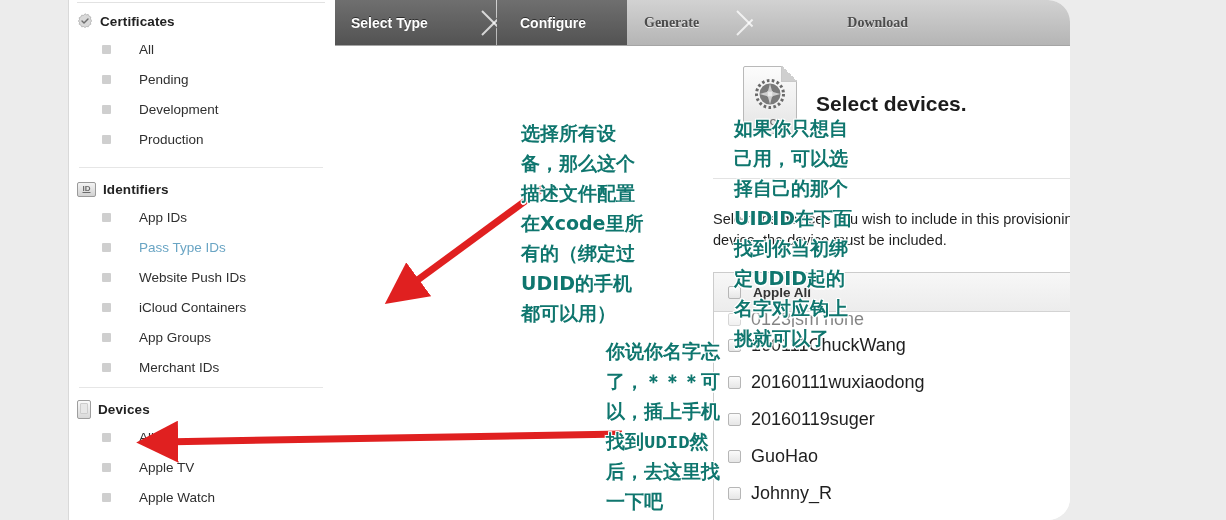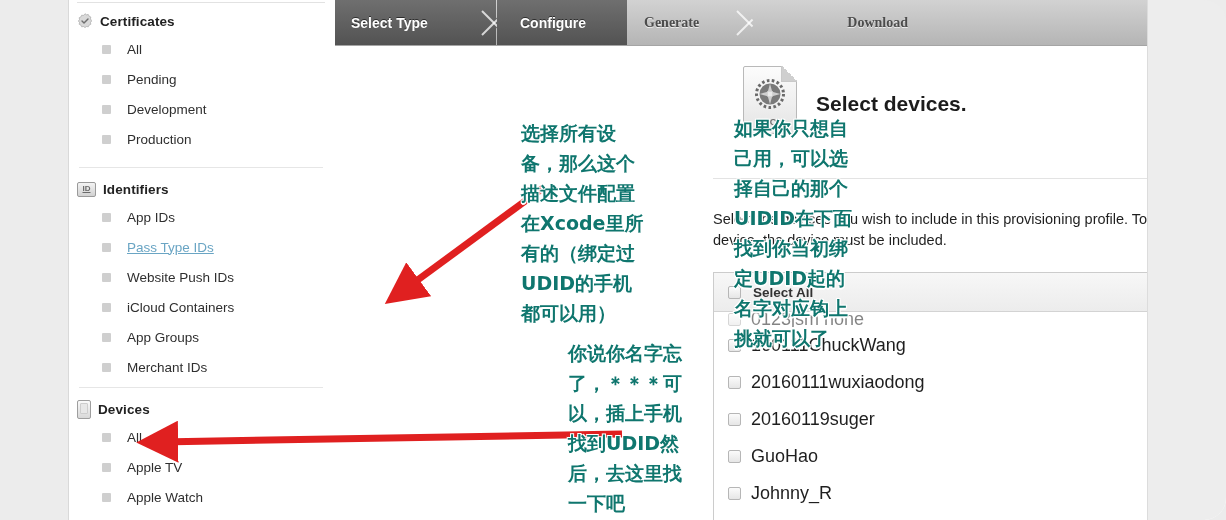--- a/index.html
+++ b/index.html
@@ -2,34 +2,34 @@
 <html><head>
 <meta charset="utf-8">
 <style>
   html,body{margin:0;padding:0;}
   body{
     width:1226px;height:520px;overflow:hidden;
     background:#ececec;
     font-family:"Liberation Sans","DejaVu Sans",sans-serif;
     -webkit-font-smoothing:antialiased;
   }
-  .screen{position:relative;width:1226px;height:520px;overflow:hidden;border-radius:22px;}
+  .screen{position:relative;width:1070px;height:520px;overflow:hidden;border-radius:22px;}
 
   
   .left-gutter{position:absolute;left:0;top:0;width:68px;height:520px;background:#ececec;}
   .gutter-edge{position:absolute;left:68px;top:0;width:1px;height:520px;background:#d9d9d9;}
   .sidebar{position:absolute;left:69px;top:0;width:266px;height:520px;background:#ffffff;overflow:hidden;}
   .sb-top-rule{position:absolute;left:8px;top:2px;width:248px;height:1px;background:#e2e2e2;}
 
   .sb-group{position:absolute;left:0;width:266px;}
   .sb-head{display:flex;align-items:center;height:26px;padding-left:8px;}
   .sb-head .sb-title{font-size:13.5px;font-weight:bold;color:#222;margin-left:7px;letter-spacing:.1px;}
   .sb-item{display:flex;align-items:center;height:30px;padding-left:33px;cursor:default;}
-  .sb-item .sb-label{font-size:13.5px;color:#2f2f2f;margin-left:16px;}
-  .sb-item.active .sb-label{color:#6aa5c4;text-decoration:underline;}
+  .sb-item .sb-label{font-size:13.5px;color:#2f2f2f;margin-left:28px;}
+  .sb-item.active .sb-label{color:#6aa5c4;}
   .sb-bullet{width:9px;height:9px;background:#cfcfcf;border-radius:1px;flex:none;}
   .sb-sep{position:absolute;left:10px;width:244px;height:1px;background:#e6e6e6;}
 
   .icon-cert{width:16px;height:16px;flex:none;position:relative;}
   .icon-id{width:17px;height:13px;flex:none;border:1px solid #9a9a9a;border-radius:2px;
            background:linear-gradient(#f3f3f3,#d2d2d2);font-size:8px;line-height:12px;
            text-align:center;color:#6a6a6a;font-weight:bold;text-decoration:underline;}
   .icon-dev{width:12px;height:17px;flex:none;border:1px solid #9e9e9e;border-radius:2px;
             background:linear-gradient(#fafafa,#d8d8d8);position:relative;}
   .icon-dev:after{content:"";position:absolute;left:2px;top:2px;right:2px;bottom:4px;
@@ -228,21 +228,21 @@
 
     <div class="page-title">Select devices.</div>
 
     <div class="hr1"></div>
 
     <div class="desc">Select the devices you wish to include in this provisioning profile. To install an app signed with this profile on a device, the device must be included.</div>
 
     <div class="table">
       <div class="thead">
         <span class="cb"></span>
-        <span class="select-all">Select All</span>
+        <span class="select-all">Apple All</span>
 
       </div>
       <div class="tbody">
         <div class="row clipped">
           <span class="cb"></span>
           <span class="name">0123jsm none</span>
         </div>
         <div class="row">
           <span class="cb"></span>
           <span class="name">160111ChuckWang</span>
@@ -284,21 +284,21 @@
   <div class="anno" style="left:521px;top:118px;">
     <div class="anno-line">选择所有设</div>
     <div class="anno-line">备，那么这个</div>
     <div class="anno-line">描述文件配置</div>
     <div class="anno-line">在Xcode里所</div>
     <div class="anno-line">有的（绑定过</div>
     <div class="anno-line">UDID的手机</div>
     <div class="anno-line">都可以用）</div>
   </div>
 
-  <div class="anno" style="left:568px;top:338px;">
+  <div class="anno" style="left:606px;top:338px;font-family:Liberation Mono, monospace;">
     <div class="anno-line">你说你名字忘</div>
     <div class="anno-line">了，＊＊＊可</div>
     <div class="anno-line">以，插上手机</div>
     <div class="anno-line">找到UDID然</div>
     <div class="anno-line">后，去这里找</div>
     <div class="anno-line">一下吧</div>
   </div>
 
   <div class="anno" style="left:734px;top:113px;">
     <div class="anno-line">如果你只想自</div>

